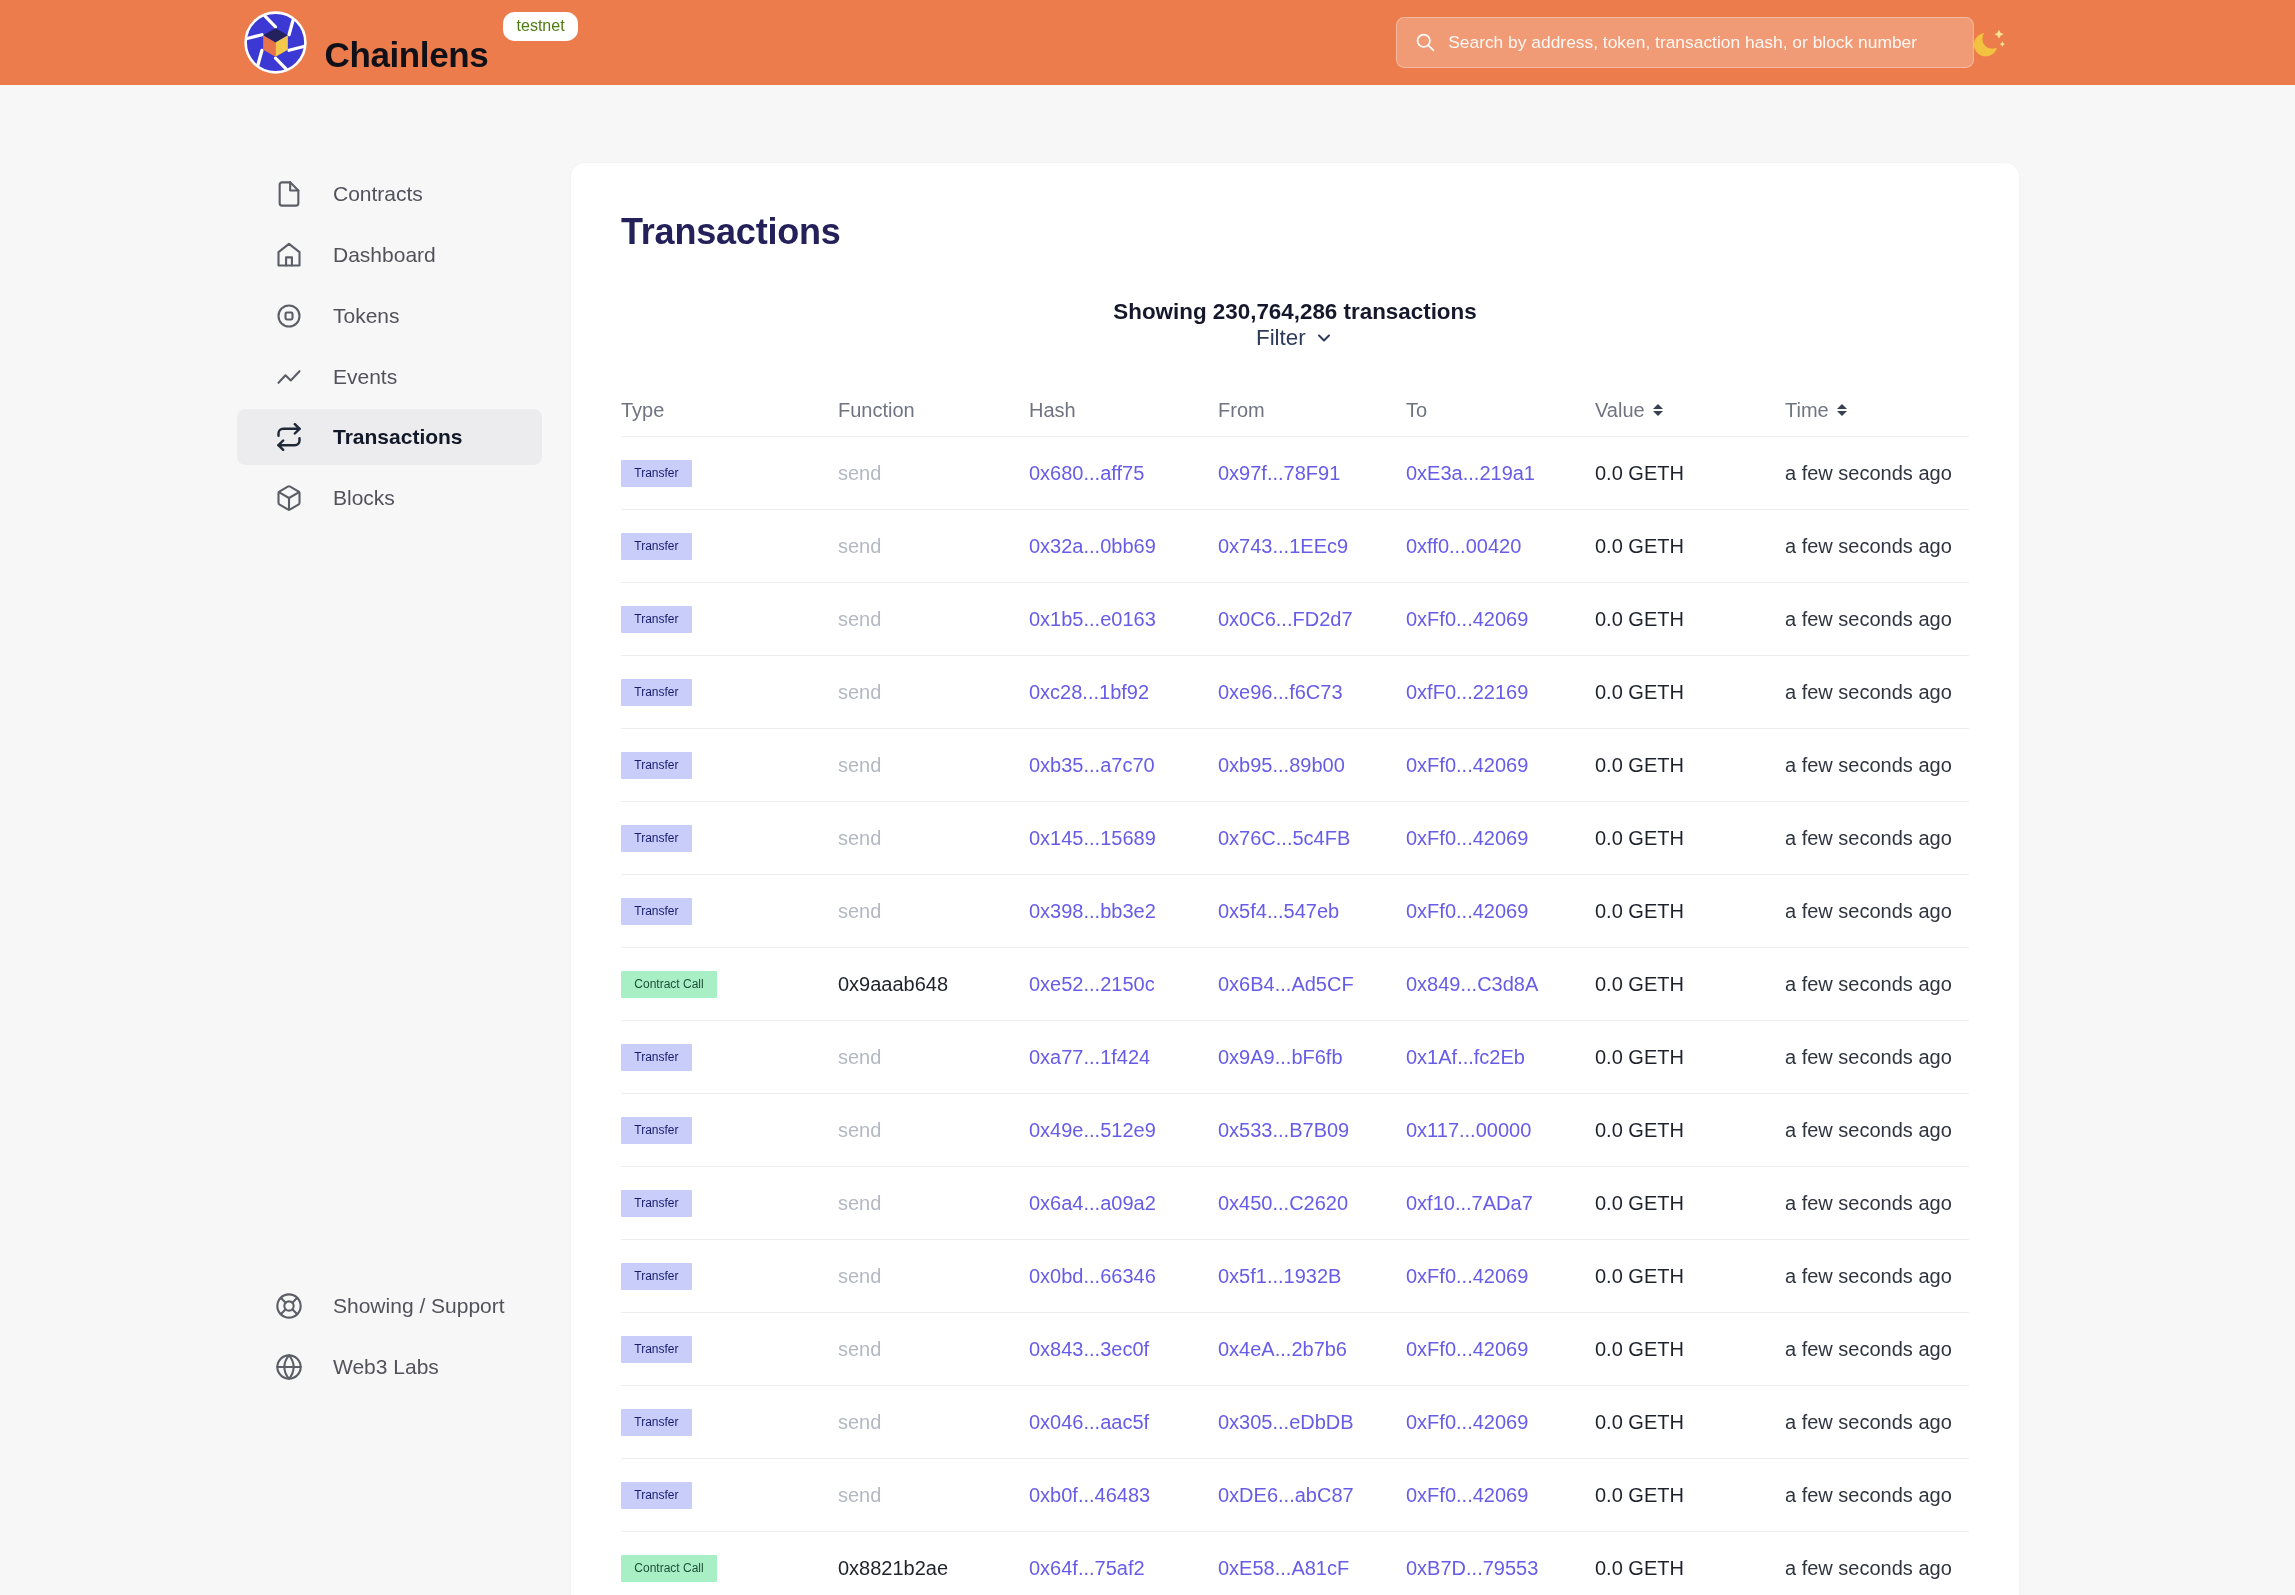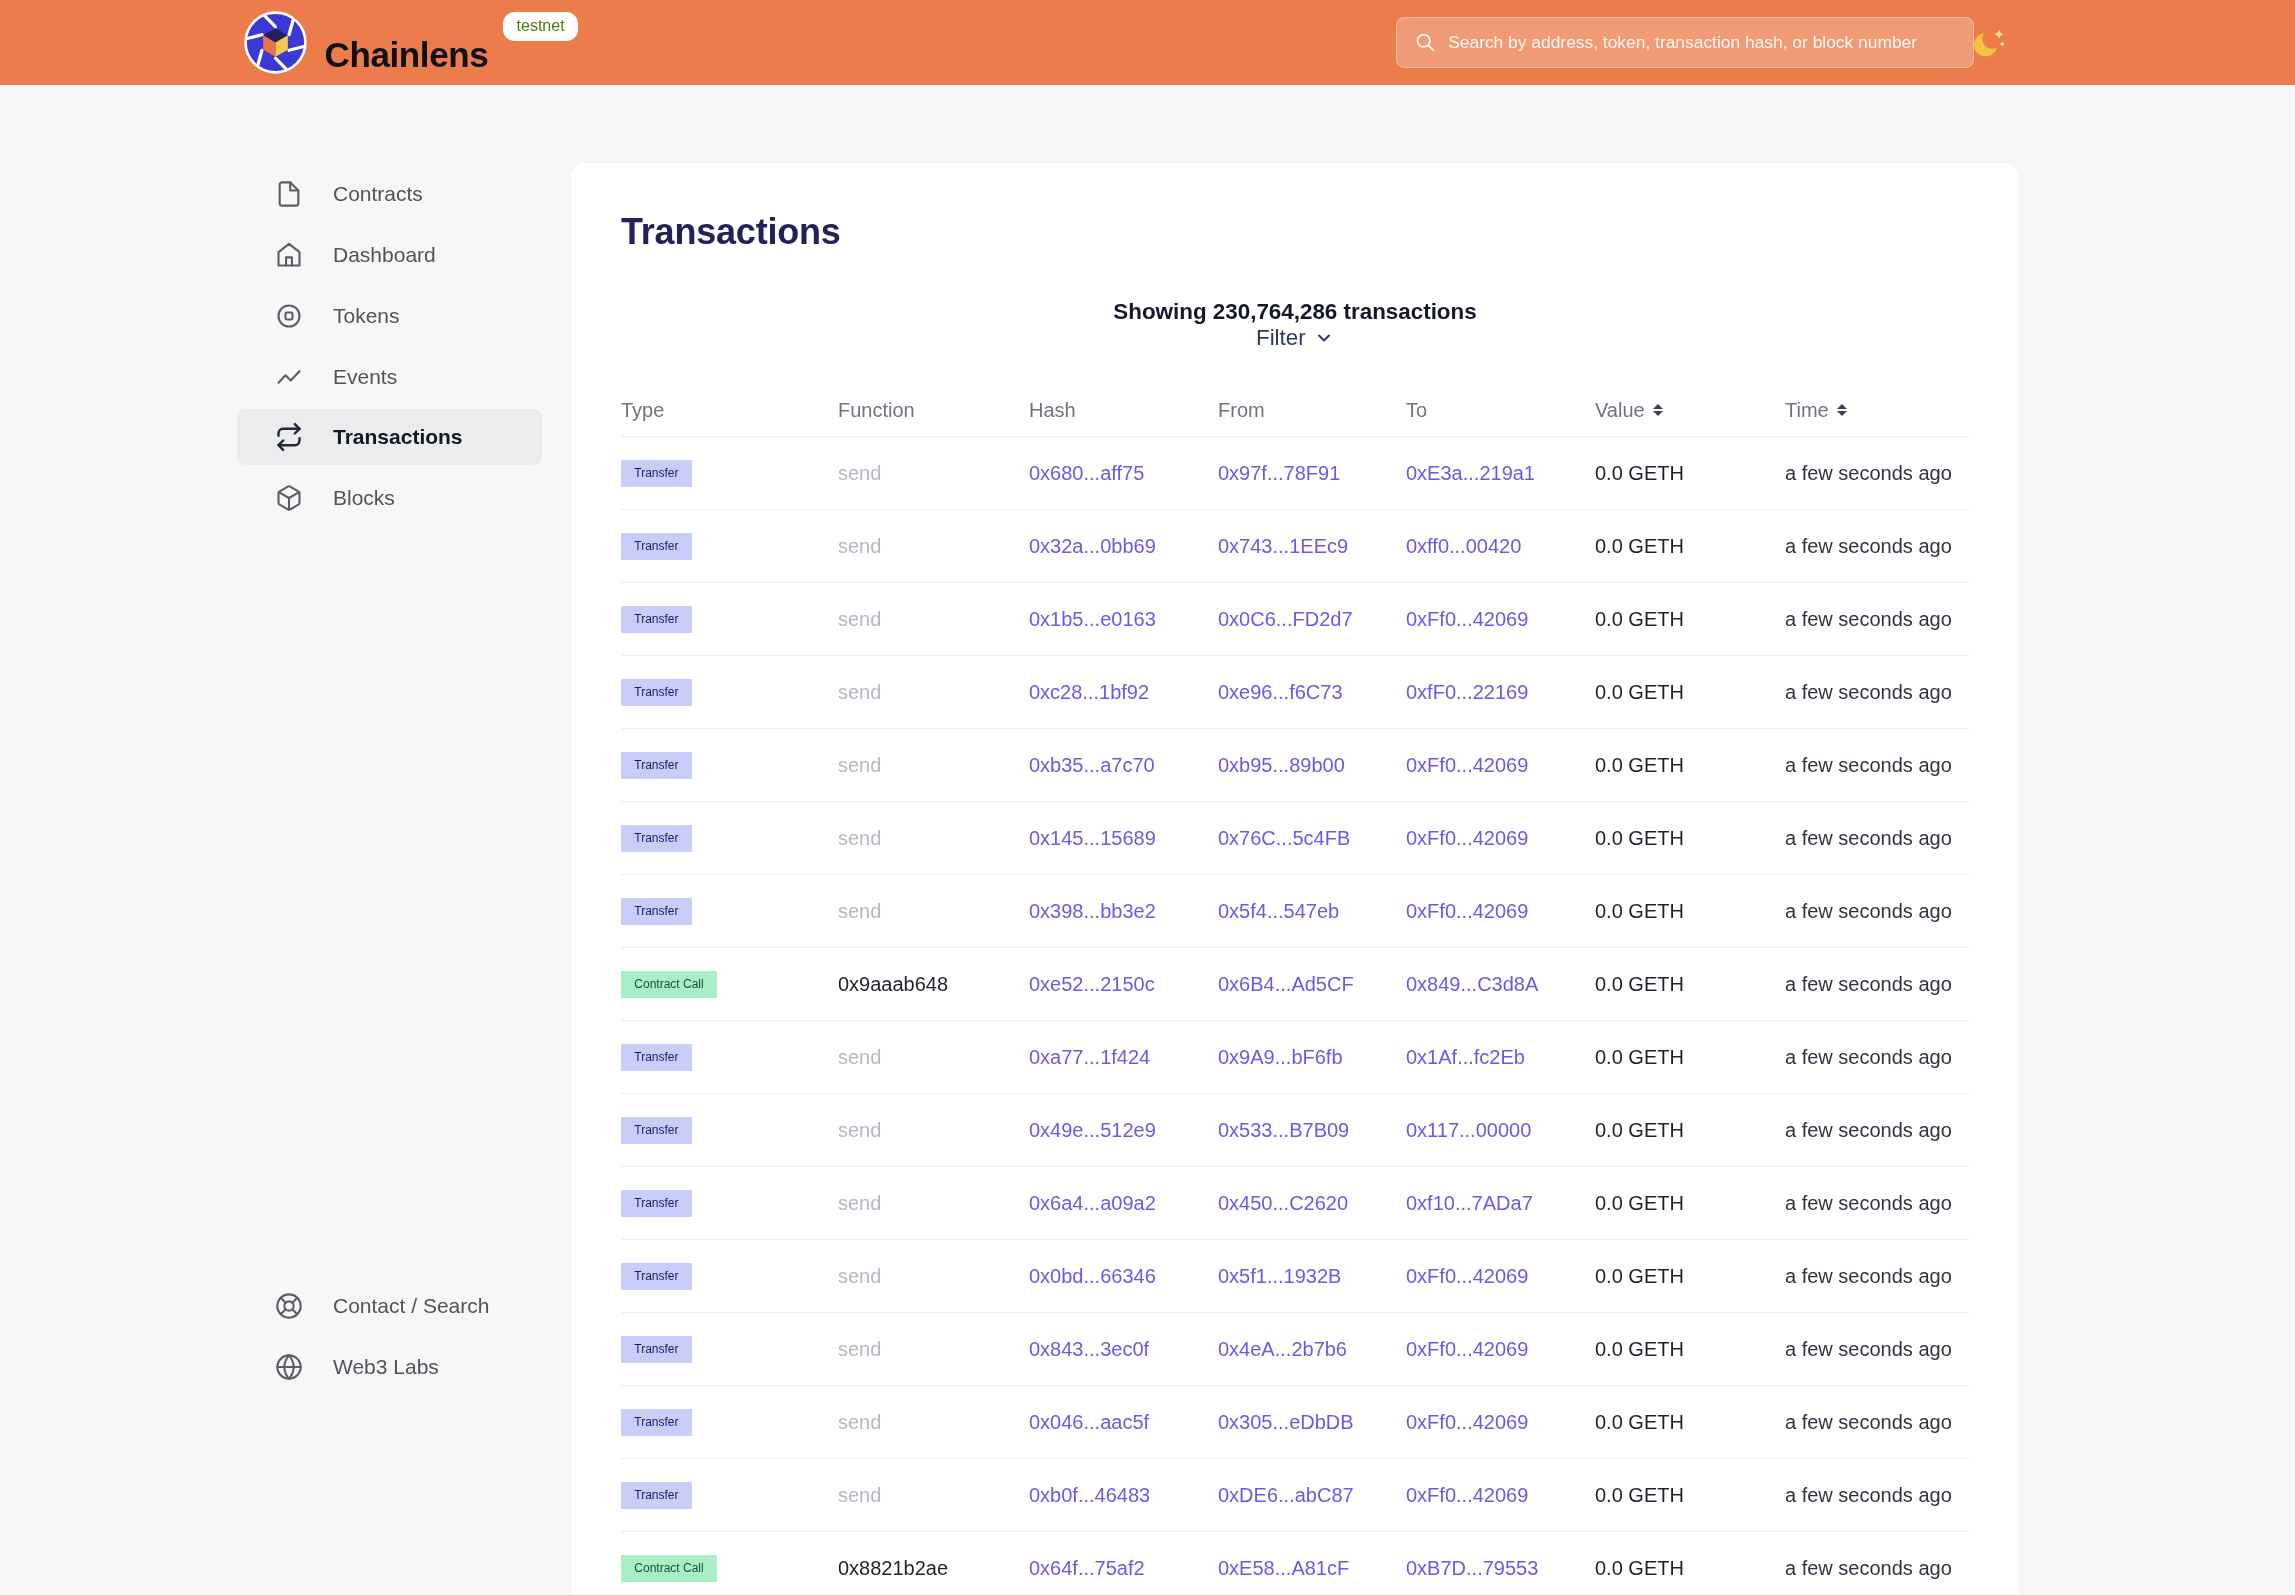--- a/index.html
+++ b/index.html
@@ -191,21 +191,21 @@
     <span class="nav-icon">
       <svg viewBox="0 0 24 24">
           <circle cx="12" cy="12" r="10"></circle>
           <circle cx="12" cy="12" r="4"></circle>
           <line x1="4.93" y1="4.93" x2="9.17" y2="9.17"></line>
           <line x1="14.83" y1="14.83" x2="19.07" y2="19.07"></line>
           <line x1="14.83" y1="9.17" x2="19.07" y2="4.93"></line>
           <line x1="4.93" y1="19.07" x2="9.17" y2="14.83"></line>
         </svg>
     </span>
-    <span>Contact / Search</span>
+    <span>Showing / Support</span>
   </div>
   <div class="nav-item">
     <span class="nav-icon">
       <svg viewBox="0 0 24 24">
           <circle cx="12" cy="12" r="10"></circle>
           <line x1="2" y1="12" x2="22" y2="12"></line>
           <path d="M12 2a15.3 15.3 0 0 1 4 10 15.3 15.3 0 0 1-4 10 15.3 15.3 0 0 1-4-10 15.3 15.3 0 0 1 4-10z"></path>
         </svg>
     </span>
     <span>Web3 Labs</span>

